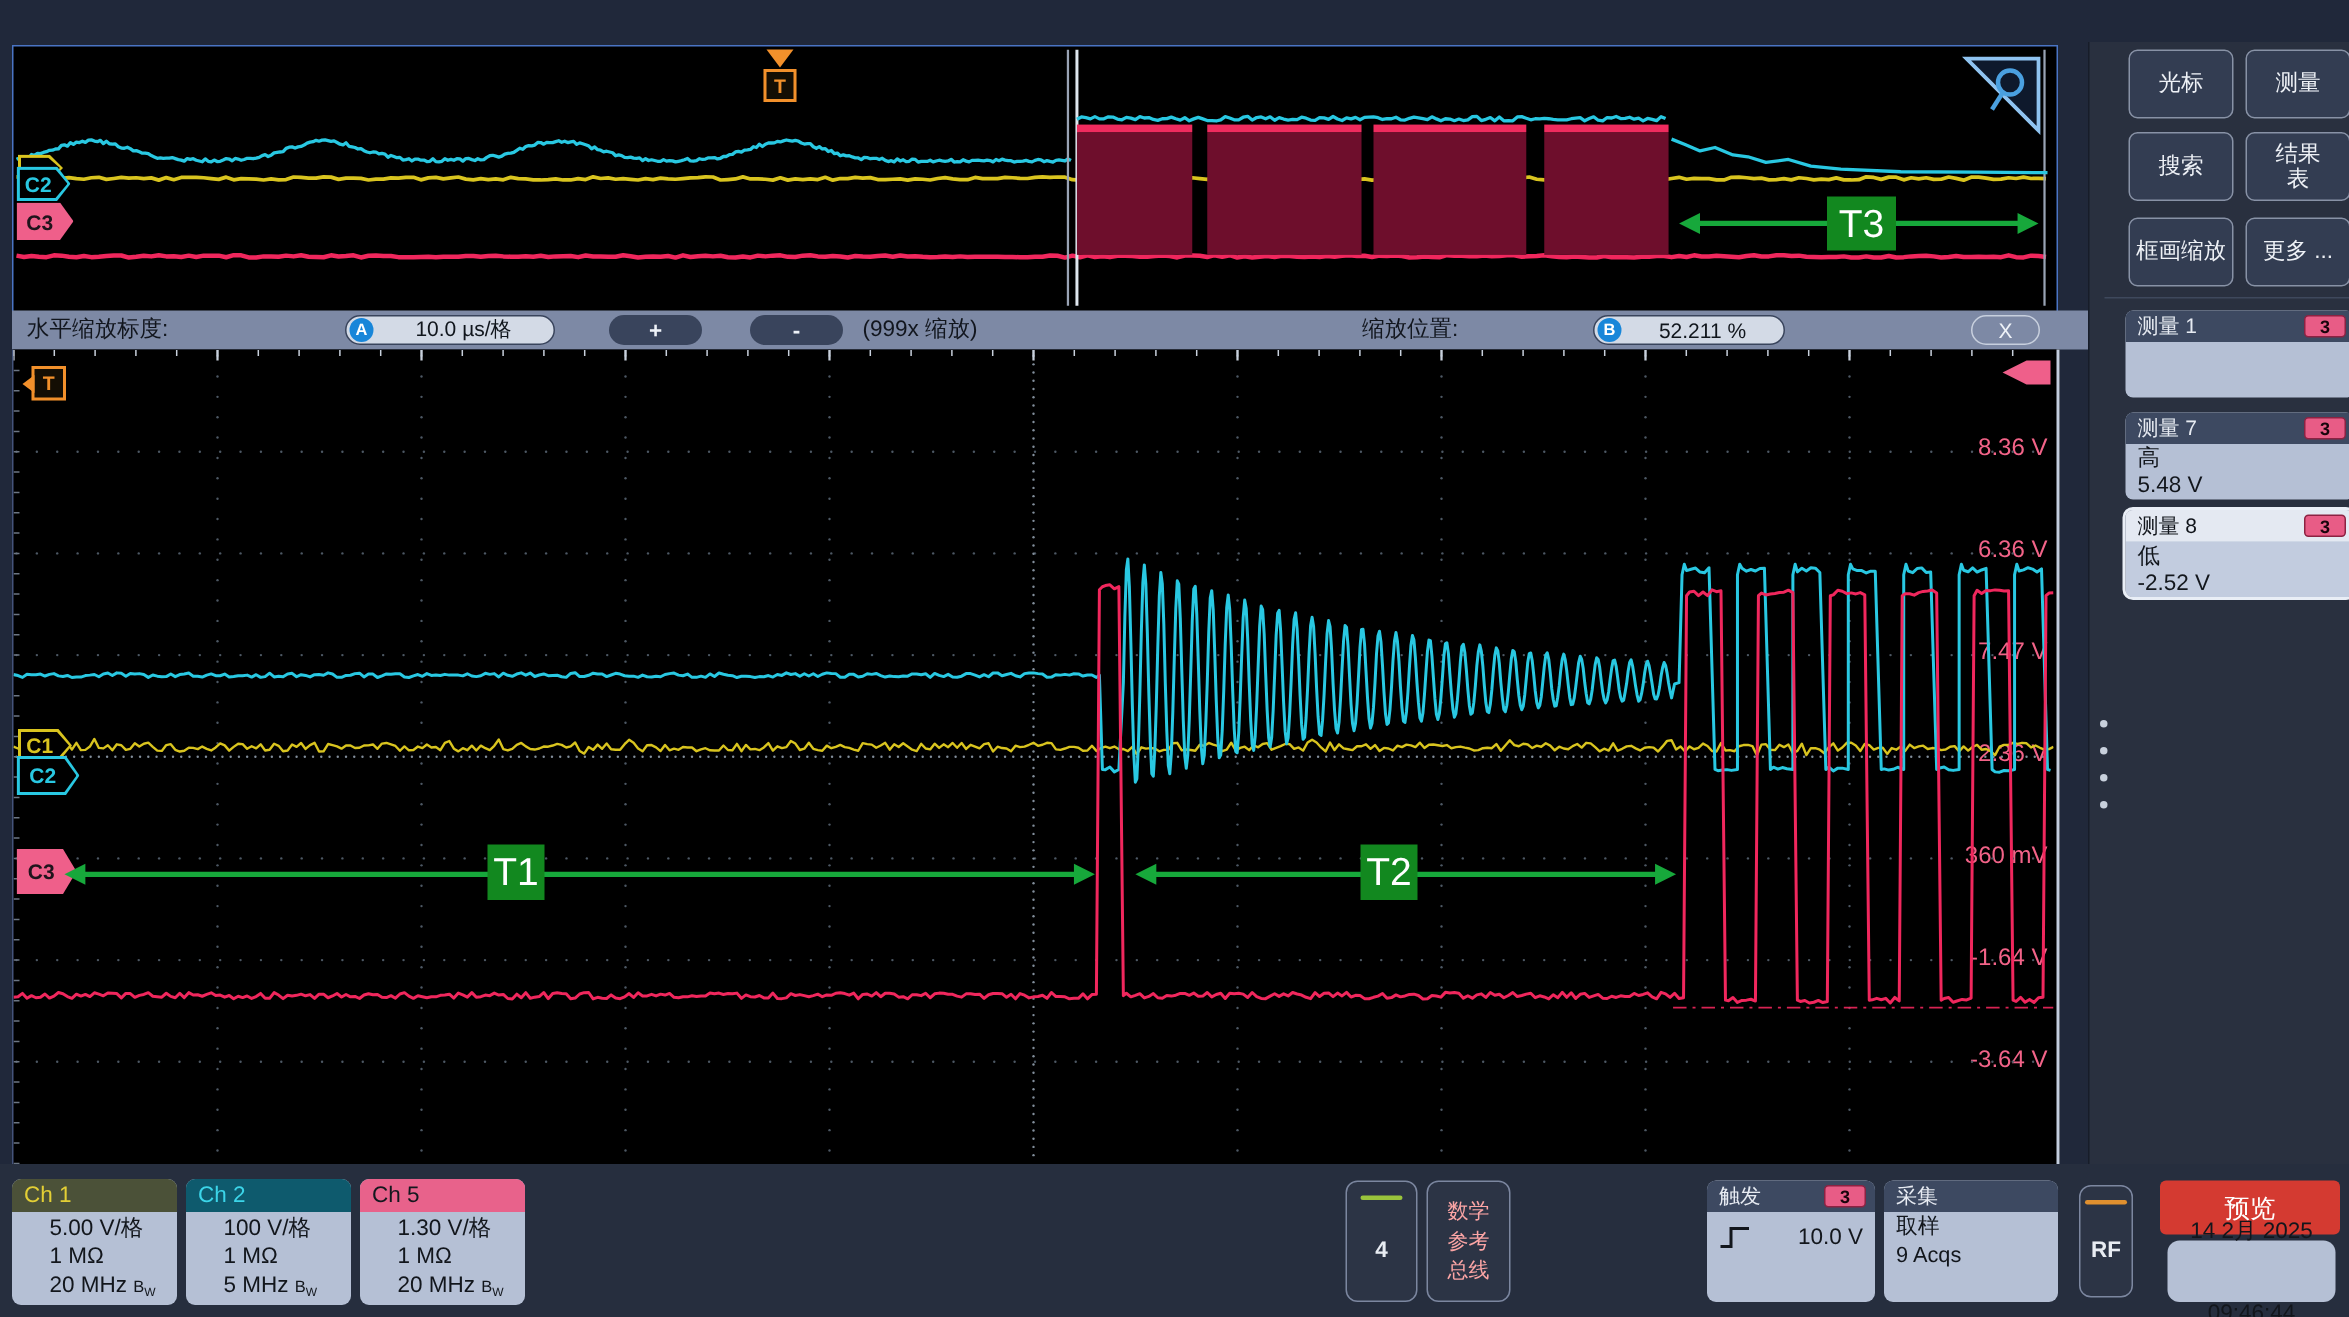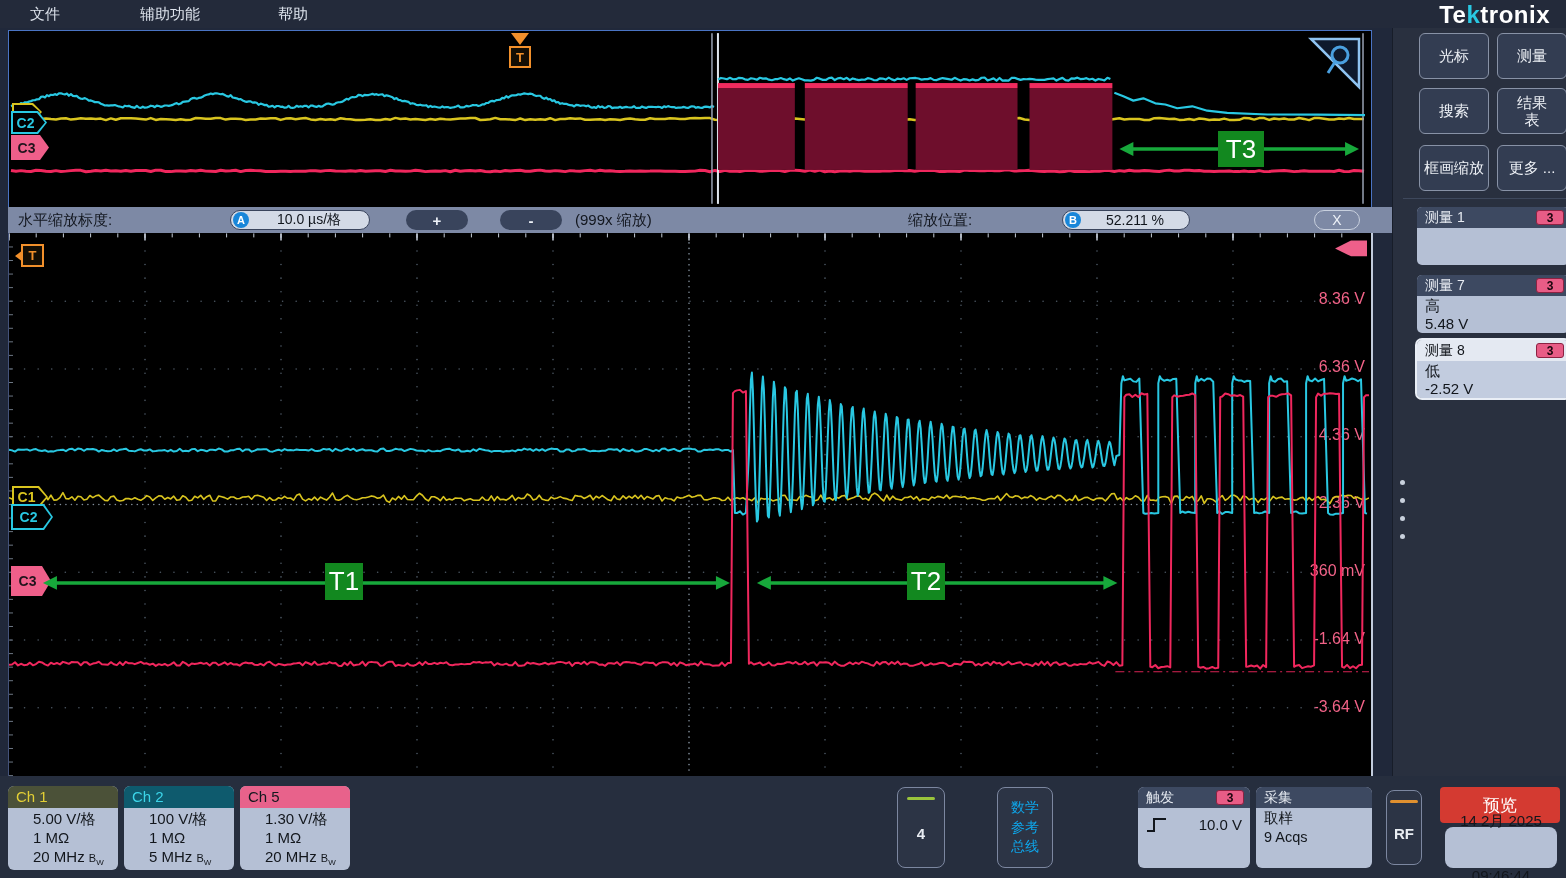--- a/index.html
+++ b/index.html
@@ -80,39 +80,33 @@
   .bw sub{font-size:8px;}
   .mini{position:absolute;border:1px solid #7c87a0;border-radius:8px;background:#2c3445;box-sizing:border-box;
         color:#e8ecf2;display:flex;flex-direction:column;align-items:center;}
   .mini .bar{width:28px;height:3px;border-radius:2px;margin-top:9px;}
   .mini .lbl{flex:1;display:flex;align-items:center;font-size:15px;font-weight:bold;}
   .badge{position:absolute;top:11px;height:81px;border-radius:6px;overflow:hidden;background:#b5c0d5;}
   .badge .hd{height:21px;background:#3d4961;color:#e7ebf2;font-size:14px;line-height:21px;padding-left:8px;position:relative;}
   .badge .bd{padding:1px 8px;color:#12161c;font-size:14.5px;line-height:18.5px;}
   .badge .chip{position:absolute;right:6px;top:3px;width:28px;height:15px;background:#e85c86;border:1px solid #8c2242;
                border-radius:3px;color:#19050c;font-size:12px;font-weight:bold;text-align:center;line-height:15px;box-sizing:border-box;}
-  .mathbtn{position:absolute;border:1px solid #7c87a0;border-radius:8px;background:#2c3445;color:#0ea5e9;
+  .mathbtn{position:absolute;border:1px solid #7c87a0;border-radius:8px;background:#2c3445;color:#fca5a5;
            font-size:14px;line-height:1.4;display:flex;align-items:center;justify-content:center;text-align:center;
-           white-space:pre-line;box-sizing:border-box;margin-left:46px;}
+           white-space:pre-line;box-sizing:border-box;}
   .preview{position:absolute;background:#d43a31;border-radius:4px;color:#fff;font-size:17px;
            display:flex;align-items:center;justify-content:center;}
   .dtbox{position:absolute;background:#b5c0d5;border-radius:8px;color:#12161c;font-size:15px;line-height:19px;
          display:flex;flex-direction:column;align-items:center;justify-content:center;gap:36px;}
 </style>
 </head>
 <body>
 
 <div class="app">
 
-  <div class="abs menubar">
-    <div class="abs menu-item" style="left:30px">文件</div>
-    <div class="abs menu-item" style="left:140px">辅助功能</div>
-    <div class="abs menu-item" style="left:278px">帮助</div>
-    <div class="abs logo"><span>Te</span><span class="k-cyan">k</span><span>tronix</span></div>
-  </div>
 
   <div class="abs overview">
     <svg id="ov-svg" width="1360" height="175" viewBox="0 0 1362 175">
         <polyline points="2.0,86.9 7.0,87.0 12.0,89.0 17.0,88.4 22.0,88.0 27.0,87.8 32.0,87.9 37.0,87.4 42.0,88.1 47.0,88.5 52.0,87.5 57.0,87.2 62.0,88.6 67.0,88.0 72.0,87.3 77.0,87.7 82.0,87.5 87.0,88.1 92.0,87.6 97.0,89.1 102.0,87.4 107.0,88.8 112.0,87.3 117.0,87.2 122.0,87.2 127.0,87.5 132.0,88.1 137.0,88.6 142.0,87.1 147.0,88.9 152.0,88.1 157.0,88.3 162.0,88.4 167.0,89.0 172.0,88.3 177.0,88.9 182.0,88.7 187.0,87.0 192.0,87.3 197.0,87.7 202.0,87.8 207.0,86.9 212.0,87.1 217.0,88.6 222.0,87.7 227.0,87.8 232.0,87.9 237.0,89.0 242.0,88.4 247.0,88.4 252.0,87.6 257.0,87.7 262.0,87.2 267.0,87.2 272.0,88.9 277.0,87.6 282.0,87.3 287.0,88.3 292.0,87.6 297.0,87.0 302.0,88.4 307.0,88.9 312.0,88.1 317.0,88.7 322.0,88.3 327.0,88.9 332.0,87.2 337.0,88.1 342.0,88.3 347.0,88.9 352.0,89.0 357.0,88.7 362.0,88.2 367.0,89.0 372.0,89.0 377.0,88.1 382.0,88.7 387.0,86.9 392.0,88.0 397.0,87.6 402.0,88.5 407.0,88.1 412.0,88.6 417.0,89.0 422.0,88.1 427.0,88.7 432.0,87.8 437.0,88.3 442.0,88.5 447.0,88.1 452.0,87.6 457.0,87.4 462.0,86.9 467.0,87.0 472.0,89.0 477.0,88.7 482.0,88.3 487.0,86.9 492.0,88.3 497.0,88.2 502.0,88.5 507.0,89.1 512.0,87.5 517.0,89.1 522.0,88.3 527.0,88.7 532.0,88.3 537.0,88.7 542.0,87.2 547.0,89.1 552.0,88.0 557.0,88.1 562.0,87.3 567.0,87.8 572.0,87.4 577.0,88.7 582.0,88.8 587.0,88.5 592.0,88.3 597.0,89.1 602.0,88.2 607.0,88.5 612.0,89.0 617.0,88.0 622.0,87.4 627.0,88.2 632.0,88.7 637.0,88.8 642.0,87.3 647.0,88.1 652.0,88.0 657.0,88.1 662.0,87.3 667.0,87.5 672.0,87.9 677.0,88.0 682.0,87.3 687.0,86.9 692.0,87.3 697.0,87.0 702.0,87.1 707.0,88.8 712.0,89.1 717.0,87.0 722.0,87.3 727.0,87.8 732.0,88.0 737.0,88.5 742.0,87.7 747.0,87.7 752.0,88.6 757.0,88.5 762.0,88.7 767.0,88.1 772.0,88.7 777.0,87.8 782.0,88.1 787.0,87.5 792.0,88.1 797.0,88.6 802.0,87.1 807.0,87.5 812.0,88.7 817.0,88.7 822.0,88.6 827.0,87.8 832.0,87.7 837.0,88.9 842.0,87.5 847.0,87.7 852.0,87.9 857.0,88.7 862.0,87.8 867.0,89.0 872.0,88.1 877.0,87.9 882.0,87.6 887.0,88.1 892.0,87.5 897.0,88.8 902.0,88.2 907.0,89.1 912.0,88.8 917.0,88.0 922.0,87.9 927.0,88.4 932.0,88.9 937.0,88.1 942.0,88.3 947.0,87.3 952.0,88.4 957.0,87.8 962.0,88.2 967.0,88.8 972.0,87.7 977.0,87.5 982.0,87.1 987.0,88.4 992.0,88.5 997.0,89.0 1002.0,87.6 1007.0,87.5 1012.0,87.0 1017.0,88.5 1022.0,88.9 1027.0,88.6 1032.0,88.7 1037.0,89.0 1042.0,87.4 1047.0,89.1 1052.0,87.5 1057.0,88.1 1062.0,87.8 1067.0,88.5 1072.0,88.6 1077.0,88.3 1082.0,88.5 1087.0,88.3 1092.0,88.2 1097.0,87.5 1102.0,88.7 1107.0,88.0 1112.0,87.2 1117.0,88.5 1122.0,87.9 1127.0,88.1 1132.0,88.1 1137.0,88.9 1142.0,89.0 1147.0,87.2 1152.0,87.1 1157.0,87.5 1162.0,88.1 1167.0,87.8 1172.0,88.9 1177.0,88.8 1182.0,88.1 1187.0,88.9 1192.0,87.5 1197.0,88.0 1202.0,88.9 1207.0,88.4 1212.0,88.7 1217.0,87.6 1222.0,88.9 1227.0,89.0 1232.0,88.8 1237.0,86.9 1242.0,87.3 1247.0,88.6 1252.0,87.1 1257.0,87.1 1262.0,88.9 1267.0,87.5 1272.0,88.2 1277.0,87.5 1282.0,88.6 1287.0,88.5 1292.0,87.0 1297.0,87.9 1302.0,89.1 1307.0,87.1 1312.0,87.1 1317.0,87.7 1322.0,88.6 1327.0,88.4 1332.0,87.5 1337.0,88.0 1342.0,87.1 1347.0,88.0 1352.0,87.9 1357.0,88.1" fill="none" stroke="#d9c41f" stroke-width="2.5" stroke-linejoin="round"></polyline>
         <polyline points="2.0,139.5 7.0,140.4 12.0,139.7 17.0,140.3 22.0,140.5 27.0,139.3 32.0,139.5 37.0,140.3 42.0,140.6 47.0,139.7 52.0,140.5 57.0,140.2 62.0,139.7 67.0,139.4 72.0,139.4 77.0,140.8 82.0,140.3 87.0,139.6 92.0,140.0 97.0,139.3 102.0,140.0 107.0,139.9 112.0,140.4 117.0,139.5 122.0,140.4 127.0,139.5 132.0,139.6 137.0,139.5 142.0,140.6 147.0,139.2 152.0,139.3 157.0,140.7 162.0,140.7 167.0,140.0 172.0,140.1 177.0,140.3 182.0,139.5 187.0,140.0 192.0,139.3 197.0,140.2 202.0,140.4 207.0,140.6 212.0,139.3 217.0,140.1 222.0,139.8 227.0,139.3 232.0,140.7 237.0,139.6 242.0,139.4 247.0,139.7 252.0,139.8 257.0,140.5 262.0,140.5 267.0,140.6 272.0,140.4 277.0,140.3 282.0,140.6 287.0,140.2 292.0,140.3 297.0,140.3 302.0,139.7 307.0,139.8 312.0,140.3 317.0,139.7 322.0,139.6 327.0,140.0 332.0,140.2 337.0,140.3 342.0,139.9 347.0,140.3 352.0,139.6 357.0,140.4 362.0,140.0 367.0,139.9 372.0,139.8 377.0,140.5 382.0,139.4 387.0,140.1 392.0,140.1 397.0,140.3 402.0,140.2 407.0,139.3 412.0,139.9 417.0,140.7 422.0,140.3 427.0,140.0 432.0,140.3 437.0,139.7 442.0,140.8 447.0,139.3 452.0,140.4 457.0,139.9 462.0,139.6 467.0,140.0 472.0,139.6 477.0,140.6 482.0,140.8 487.0,140.1 492.0,140.7 497.0,139.5 502.0,140.0 507.0,139.5 512.0,139.3 517.0,140.3 522.0,140.4 527.0,139.5 532.0,139.2 537.0,140.0 542.0,140.3 547.0,139.7 552.0,140.1 557.0,140.7 562.0,139.7 567.0,140.1 572.0,140.3 577.0,139.7 582.0,139.4 587.0,140.2 592.0,139.4 597.0,140.1 602.0,139.9 607.0,140.3 612.0,140.5 617.0,140.4 622.0,140.1 627.0,140.4 632.0,140.0 637.0,140.4 642.0,140.2 647.0,140.2 652.0,140.2 657.0,140.3 662.0,140.4 667.0,140.4 672.0,140.6 677.0,140.6 682.0,140.3 687.0,140.2 692.0,139.4 697.0,139.6 702.0,140.8 707.0,139.5 712.0,140.6 717.0,139.3 722.0,140.4 727.0,140.0 732.0,140.5 737.0,139.6 742.0,139.5 747.0,139.7 752.0,140.3 757.0,140.2 762.0,139.7 767.0,139.4 772.0,139.7 777.0,140.7 782.0,139.4 787.0,139.4 792.0,139.6 797.0,140.4 802.0,139.2 807.0,140.3 812.0,139.2 817.0,140.8 822.0,140.0 827.0,140.8 832.0,140.2 837.0,139.8 842.0,140.4 847.0,139.6 852.0,139.8 857.0,140.3 862.0,140.4 867.0,140.1 872.0,140.4 877.0,139.8 882.0,140.2 887.0,139.6 892.0,139.3 897.0,139.8 902.0,139.6 907.0,140.4 912.0,139.5 917.0,139.7 922.0,139.4 927.0,139.7 932.0,140.7 937.0,140.6 942.0,140.1 947.0,140.4 952.0,140.6 957.0,139.2 962.0,139.5 967.0,139.5 972.0,139.9 977.0,139.9 982.0,139.4 987.0,139.9 992.0,139.8 997.0,139.2 1002.0,139.2 1007.0,140.2 1012.0,139.9 1017.0,139.7 1022.0,139.3 1027.0,139.9 1032.0,140.4 1037.0,140.6 1042.0,140.1 1047.0,140.4 1052.0,140.8 1057.0,140.7 1062.0,139.7 1067.0,140.6 1072.0,140.5 1077.0,140.5 1082.0,140.7 1087.0,140.3 1092.0,140.3 1097.0,139.7 1102.0,139.7 1107.0,140.5 1112.0,139.7 1117.0,140.4 1122.0,139.3 1127.0,140.1 1132.0,140.1 1137.0,139.6 1142.0,139.9 1147.0,140.3 1152.0,140.6 1157.0,139.7 1162.0,139.2 1167.0,140.1 1172.0,140.0 1177.0,139.3 1182.0,139.3 1187.0,139.8 1192.0,139.5 1197.0,140.3 1202.0,140.4 1207.0,140.5 1212.0,140.4 1217.0,140.4 1222.0,140.0 1227.0,140.7 1232.0,140.7 1237.0,140.0 1242.0,140.7 1247.0,140.7 1252.0,139.7 1257.0,140.7 1262.0,140.5 1267.0,140.0 1272.0,139.8 1277.0,139.6 1282.0,140.0 1287.0,140.7 1292.0,140.4 1297.0,139.8 1302.0,140.4 1307.0,140.4 1312.0,140.2 1317.0,140.4 1322.0,140.2 1327.0,140.5 1332.0,139.3 1337.0,140.5 1342.0,140.7 1347.0,139.5 1352.0,139.8 1357.0,140.4" fill="none" stroke="#f0275d" stroke-width="3" stroke-linejoin="round"></polyline>
         <polyline points="2.0,75.1 4.0,74.3 6.0,73.8 8.0,74.5 10.0,74.3 12.0,72.0 14.0,72.6 16.0,71.2 18.0,71.4 20.0,70.6 22.0,70.1 24.0,69.2 26.0,69.1 28.0,68.3 30.0,68.2 32.0,65.9 34.0,65.5 36.0,66.4 38.0,64.1 40.0,65.2 42.0,63.7 44.0,64.0 46.0,63.1 48.0,63.9 50.0,62.4 52.0,62.2 54.0,63.0 56.0,63.4 58.0,62.5 60.0,64.7 62.0,63.1 64.0,64.8 66.0,65.1 68.0,64.9 70.0,66.8 72.0,67.7 74.0,67.8 76.0,67.1 78.0,68.1 80.0,69.6 82.0,69.4 84.0,70.2 86.0,71.1 88.0,71.0 90.0,71.4 92.0,72.7 94.0,73.6 96.0,74.5 98.0,74.3 100.0,74.6 102.0,74.4 104.0,74.4 106.0,74.0 108.0,74.7 110.0,75.4 112.0,75.7 114.0,76.4 116.0,74.7 118.0,75.2 120.0,74.8 122.0,75.8 124.0,76.3 126.0,76.8 128.0,74.9 130.0,76.5 132.0,76.9 134.0,75.7 136.0,76.7 138.0,76.5 140.0,75.7 142.0,74.7 144.0,75.0 146.0,76.2 148.0,74.6 150.0,75.0 152.0,75.8 154.0,75.3 156.0,74.5 158.0,74.5 160.0,74.8 162.0,74.4 164.0,73.9 166.0,72.7 168.0,72.1 170.0,73.3 172.0,72.5 174.0,70.9 176.0,70.6 178.0,70.3 180.0,70.1 182.0,67.9 184.0,67.1 186.0,66.9 188.0,67.7 190.0,66.9 192.0,66.6 194.0,65.7 196.0,64.4 198.0,63.7 200.0,63.4 202.0,62.5 204.0,63.1 206.0,62.4 208.0,62.2 210.0,62.7 212.0,63.2 214.0,62.9 216.0,64.0 218.0,65.1 220.0,65.6 222.0,64.1 224.0,66.5 226.0,66.9 228.0,67.3 230.0,68.3 232.0,68.0 234.0,69.4 236.0,70.3 238.0,70.8 240.0,70.3 242.0,70.4 244.0,71.6 246.0,71.3 248.0,71.7 250.0,73.8 252.0,72.6 254.0,73.3 256.0,74.1 258.0,73.9 260.0,75.7 262.0,75.4 264.0,74.8 266.0,76.3 268.0,75.0 270.0,75.0 272.0,75.8 274.0,75.7 276.0,76.7 278.0,76.5 280.0,74.8 282.0,76.7 284.0,76.9 286.0,76.5 288.0,74.8 290.0,75.8 292.0,75.2 294.0,75.8 296.0,74.8 298.0,74.9 300.0,76.4 302.0,74.7 304.0,74.6 306.0,75.4 308.0,76.0 310.0,74.8 312.0,75.6 314.0,75.4 316.0,73.9 318.0,72.8 320.0,72.5 322.0,73.1 324.0,73.7 326.0,73.1 328.0,71.7 330.0,71.2 332.0,71.1 334.0,70.6 336.0,69.2 338.0,67.8 340.0,68.5 342.0,66.7 344.0,66.0 346.0,66.2 348.0,65.7 350.0,63.9 352.0,64.0 354.0,65.1 356.0,63.9 358.0,64.0 360.0,64.0 362.0,63.4 364.0,62.8 366.0,63.8 368.0,63.1 370.0,64.0 372.0,63.5 374.0,63.2 376.0,65.2 378.0,64.2 380.0,64.8 382.0,65.5 384.0,66.2 386.0,68.1 388.0,67.0 390.0,68.8 392.0,69.1 394.0,70.2 396.0,69.8 398.0,70.3 400.0,70.8 402.0,72.8 404.0,72.2 406.0,72.7 408.0,73.9 410.0,74.1 412.0,73.7 414.0,74.4 416.0,74.5 418.0,74.2 420.0,76.1 422.0,74.8 424.0,76.0 426.0,75.5 428.0,76.0 430.0,76.5 432.0,76.6 434.0,75.4 436.0,76.4 438.0,76.0 440.0,76.2 442.0,76.9 444.0,76.5 446.0,76.1 448.0,75.5 450.0,74.6 452.0,76.3 454.0,76.4 456.0,76.1 458.0,74.8 460.0,75.3 462.0,75.0 464.0,74.2 466.0,74.2 468.0,74.0 470.0,74.9 472.0,74.5 474.0,73.3 476.0,73.3 478.0,72.0 480.0,71.9 482.0,70.3 484.0,69.9 486.0,70.4 488.0,69.1 490.0,68.9 492.0,68.6 494.0,66.8 496.0,67.3 498.0,65.1 500.0,66.6 502.0,65.1 504.0,64.3 506.0,64.3 508.0,64.2 510.0,63.2 512.0,63.6 514.0,62.9 516.0,62.3 518.0,62.7 520.0,63.1 522.0,62.6 524.0,63.0 526.0,64.3 528.0,65.0 530.0,64.7 532.0,64.7 534.0,66.8 536.0,67.8 538.0,66.7 540.0,68.3 542.0,68.0 544.0,70.0 546.0,69.3 548.0,71.4 550.0,71.0 552.0,72.8 554.0,72.2 556.0,72.9 558.0,72.8 560.0,73.6 562.0,74.2 564.0,74.3 566.0,75.4 568.0,73.9 570.0,74.1 572.0,74.8 574.0,74.5 576.0,74.5 578.0,75.3 580.0,74.5 582.0,75.9 584.0,76.7 586.0,76.1 588.0,76.9 590.0,74.9 592.0,76.3 594.0,75.5 596.0,76.8 598.0,76.5 600.0,75.0 602.0,75.2 604.0,77.1 606.0,76.6 608.0,76.5 610.0,76.6 612.0,75.8 614.0,76.9 616.0,76.3 618.0,75.8 620.0,76.2 622.0,76.5 624.0,76.3 626.0,75.2 628.0,77.0 630.0,76.8 632.0,76.9 634.0,75.5 636.0,76.4 638.0,76.9 640.0,75.9 642.0,75.9 644.0,75.8 646.0,76.0 648.0,76.2 650.0,75.7 652.0,76.0 654.0,76.9 656.0,75.3 658.0,76.1 660.0,75.1 662.0,75.7 664.0,76.1 666.0,76.1 668.0,77.0 670.0,76.6 672.0,76.6 674.0,76.4 676.0,75.9 678.0,76.6 680.0,76.9 682.0,75.9 684.0,75.3 686.0,75.5 688.0,76.8 690.0,76.1 692.0,76.6 694.0,77.0 696.0,75.9 698.0,75.6 700.0,75.9 702.0,76.3 704.0,74.9 706.0,76.0" fill="none" stroke="#29c8e2" stroke-width="2.2" stroke-linejoin="round"></polyline>
         <line x1="704" y1="2" x2="704" y2="173" stroke="#99a3b4" stroke-width="1.5"></line>
         <line x1="710" y1="2" x2="710" y2="173" stroke="#dfe6ee" stroke-width="2"></line>
         <line x1="1356" y1="2" x2="1356" y2="173" stroke="#99a3b4" stroke-width="1.5"></line>
         <rect x="710" y="57" width="77" height="82" fill="#6e0e2c"></rect>
@@ -171,21 +165,21 @@
     <div class="abs zb-pill" style="left:1054px;width:128px">
       <span class="zb-knob">B</span>
       <span class="zb-val">52.211 %</span>
     </div>
     <div class="abs zb-x" style="left:1306px;width:46px">X</div>
   </div>
 
   <div class="abs graticule">
     <div class="volt" style="left:1246px;top:57px">8.36 V</div>
     <div class="volt" style="left:1246px;top:125px">6.36 V</div>
-    <div class="volt" style="left:1246px;top:193px">4.36 V</div>
+    <div class="volt" style="left:1246px;top:193px">7.47 V</div>
     <div class="volt" style="left:1246px;top:261px">2.36 V</div>
     <div class="volt" style="left:1246px;top:329px">360 mV</div>
     <div class="volt" style="left:1246px;top:397px">-1.64 V</div>
     <div class="volt" style="left:1246px;top:465px">-3.64 V</div>
 
     <svg id="main-svg" width="1360" height="543" viewBox="0 0 1362 543">
         <circle cx="2" cy="67.875" r="0.8" fill="#4d5864"></circle>
         <circle cx="15.6" cy="67.875" r="0.8" fill="#4d5864"></circle>
         <circle cx="29.2" cy="67.875" r="0.8" fill="#4d5864"></circle>
         <circle cx="42.8" cy="67.875" r="0.8" fill="#4d5864"></circle>

